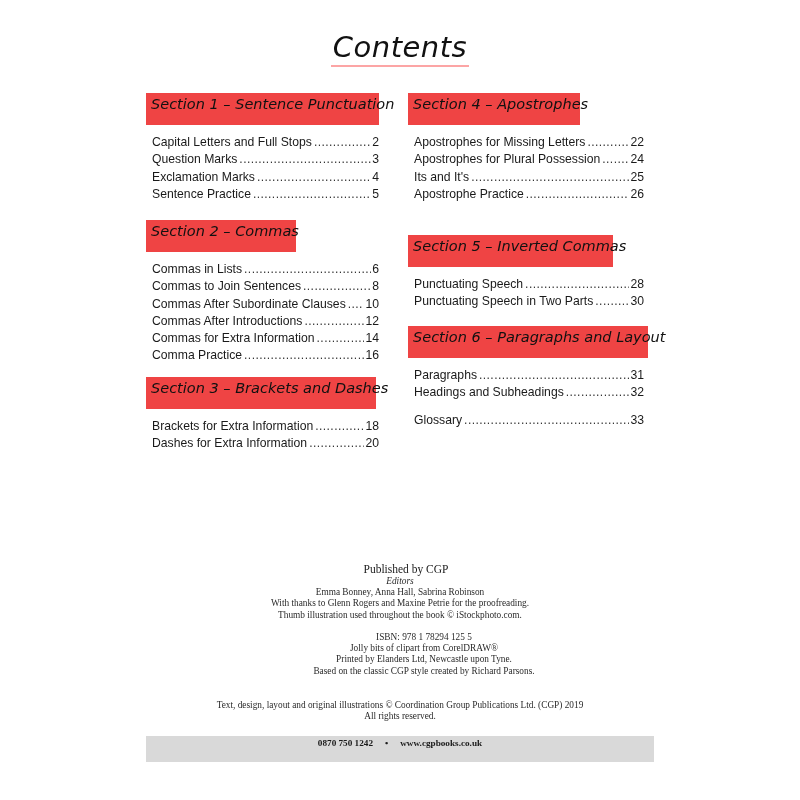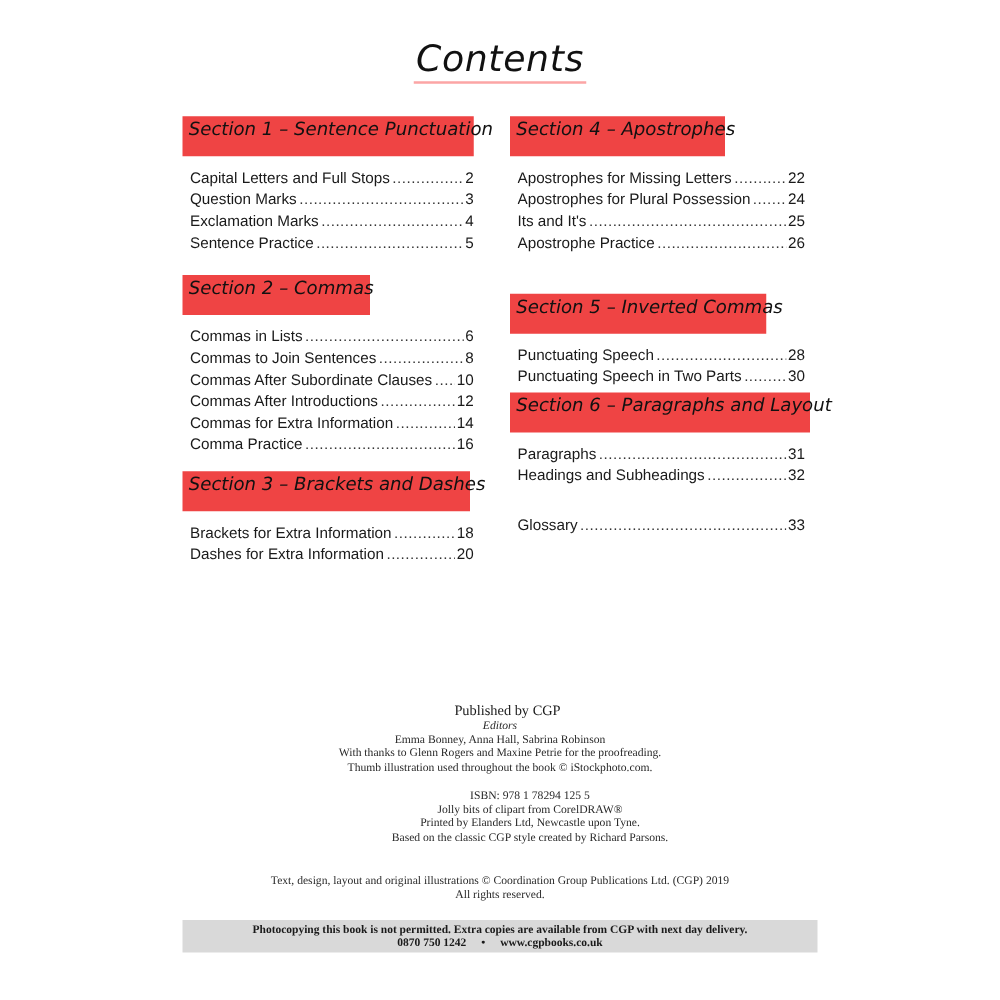--- a/index.html
+++ b/index.html
@@ -77,21 +77,21 @@
     #sec1 { left: 146px; top: 93px; width: 233px; }
     #sec1 .section-heading { width: 233px; }
     #sec2 { left: 146px; top: 204px; width: 233px; margin-top: 16px; }
     #sec2 .section-heading { width: 150px; }
     #sec3 { left: 146px; top: 377px; width: 233px; }
     #sec3 .section-heading { width: 230px; }
     #sec4 { left: 408px; top: 93px; width: 238px; }
     #sec4 .section-heading { width: 172px; }
     #sec5 { left: 408px; top: 235px; width: 238px; }
     #sec5 .section-heading { width: 205px; }
-    #sec6 { left: 408px; top: 314px; width: 238px; }
+    #sec6 { left: 408px; top: 326px; width: 238px; }
     #sec6 .section-heading { width: 240px; }
 
     .entries.w233 { width: 227px; }
     .entries.w238 { width: 230px; }
 
     #glossary {
       position: absolute;
       left: 414px;
       top: 412px;
       width: 230px;
@@ -307,17 +307,16 @@
   <div class="line">Printed by Elanders Ltd, Newcastle upon Tyne.</div>
   <div class="line">Based on the classic CGP style created by Richard Parsons.</div>
 </div>
 
 <div class="imprint" id="imprint-c">
   <div class="line">Text, design, layout and original illustrations  ©  Coordination Group Publications Ltd. (CGP) 2019</div>
   <div class="line">All rights reserved.</div>
 </div>
 
 <div class="footer-box">
-  <div>Photocopying this book is not permitted.  Extra copies are available from CGP with next day delivery.</div>
   <div class="contact">
     <span>0870 750 1242</span><span class="sep">•</span><span>www.cgpbooks.co.uk</span>
   </div>
 </div>
 
 </body></html>

